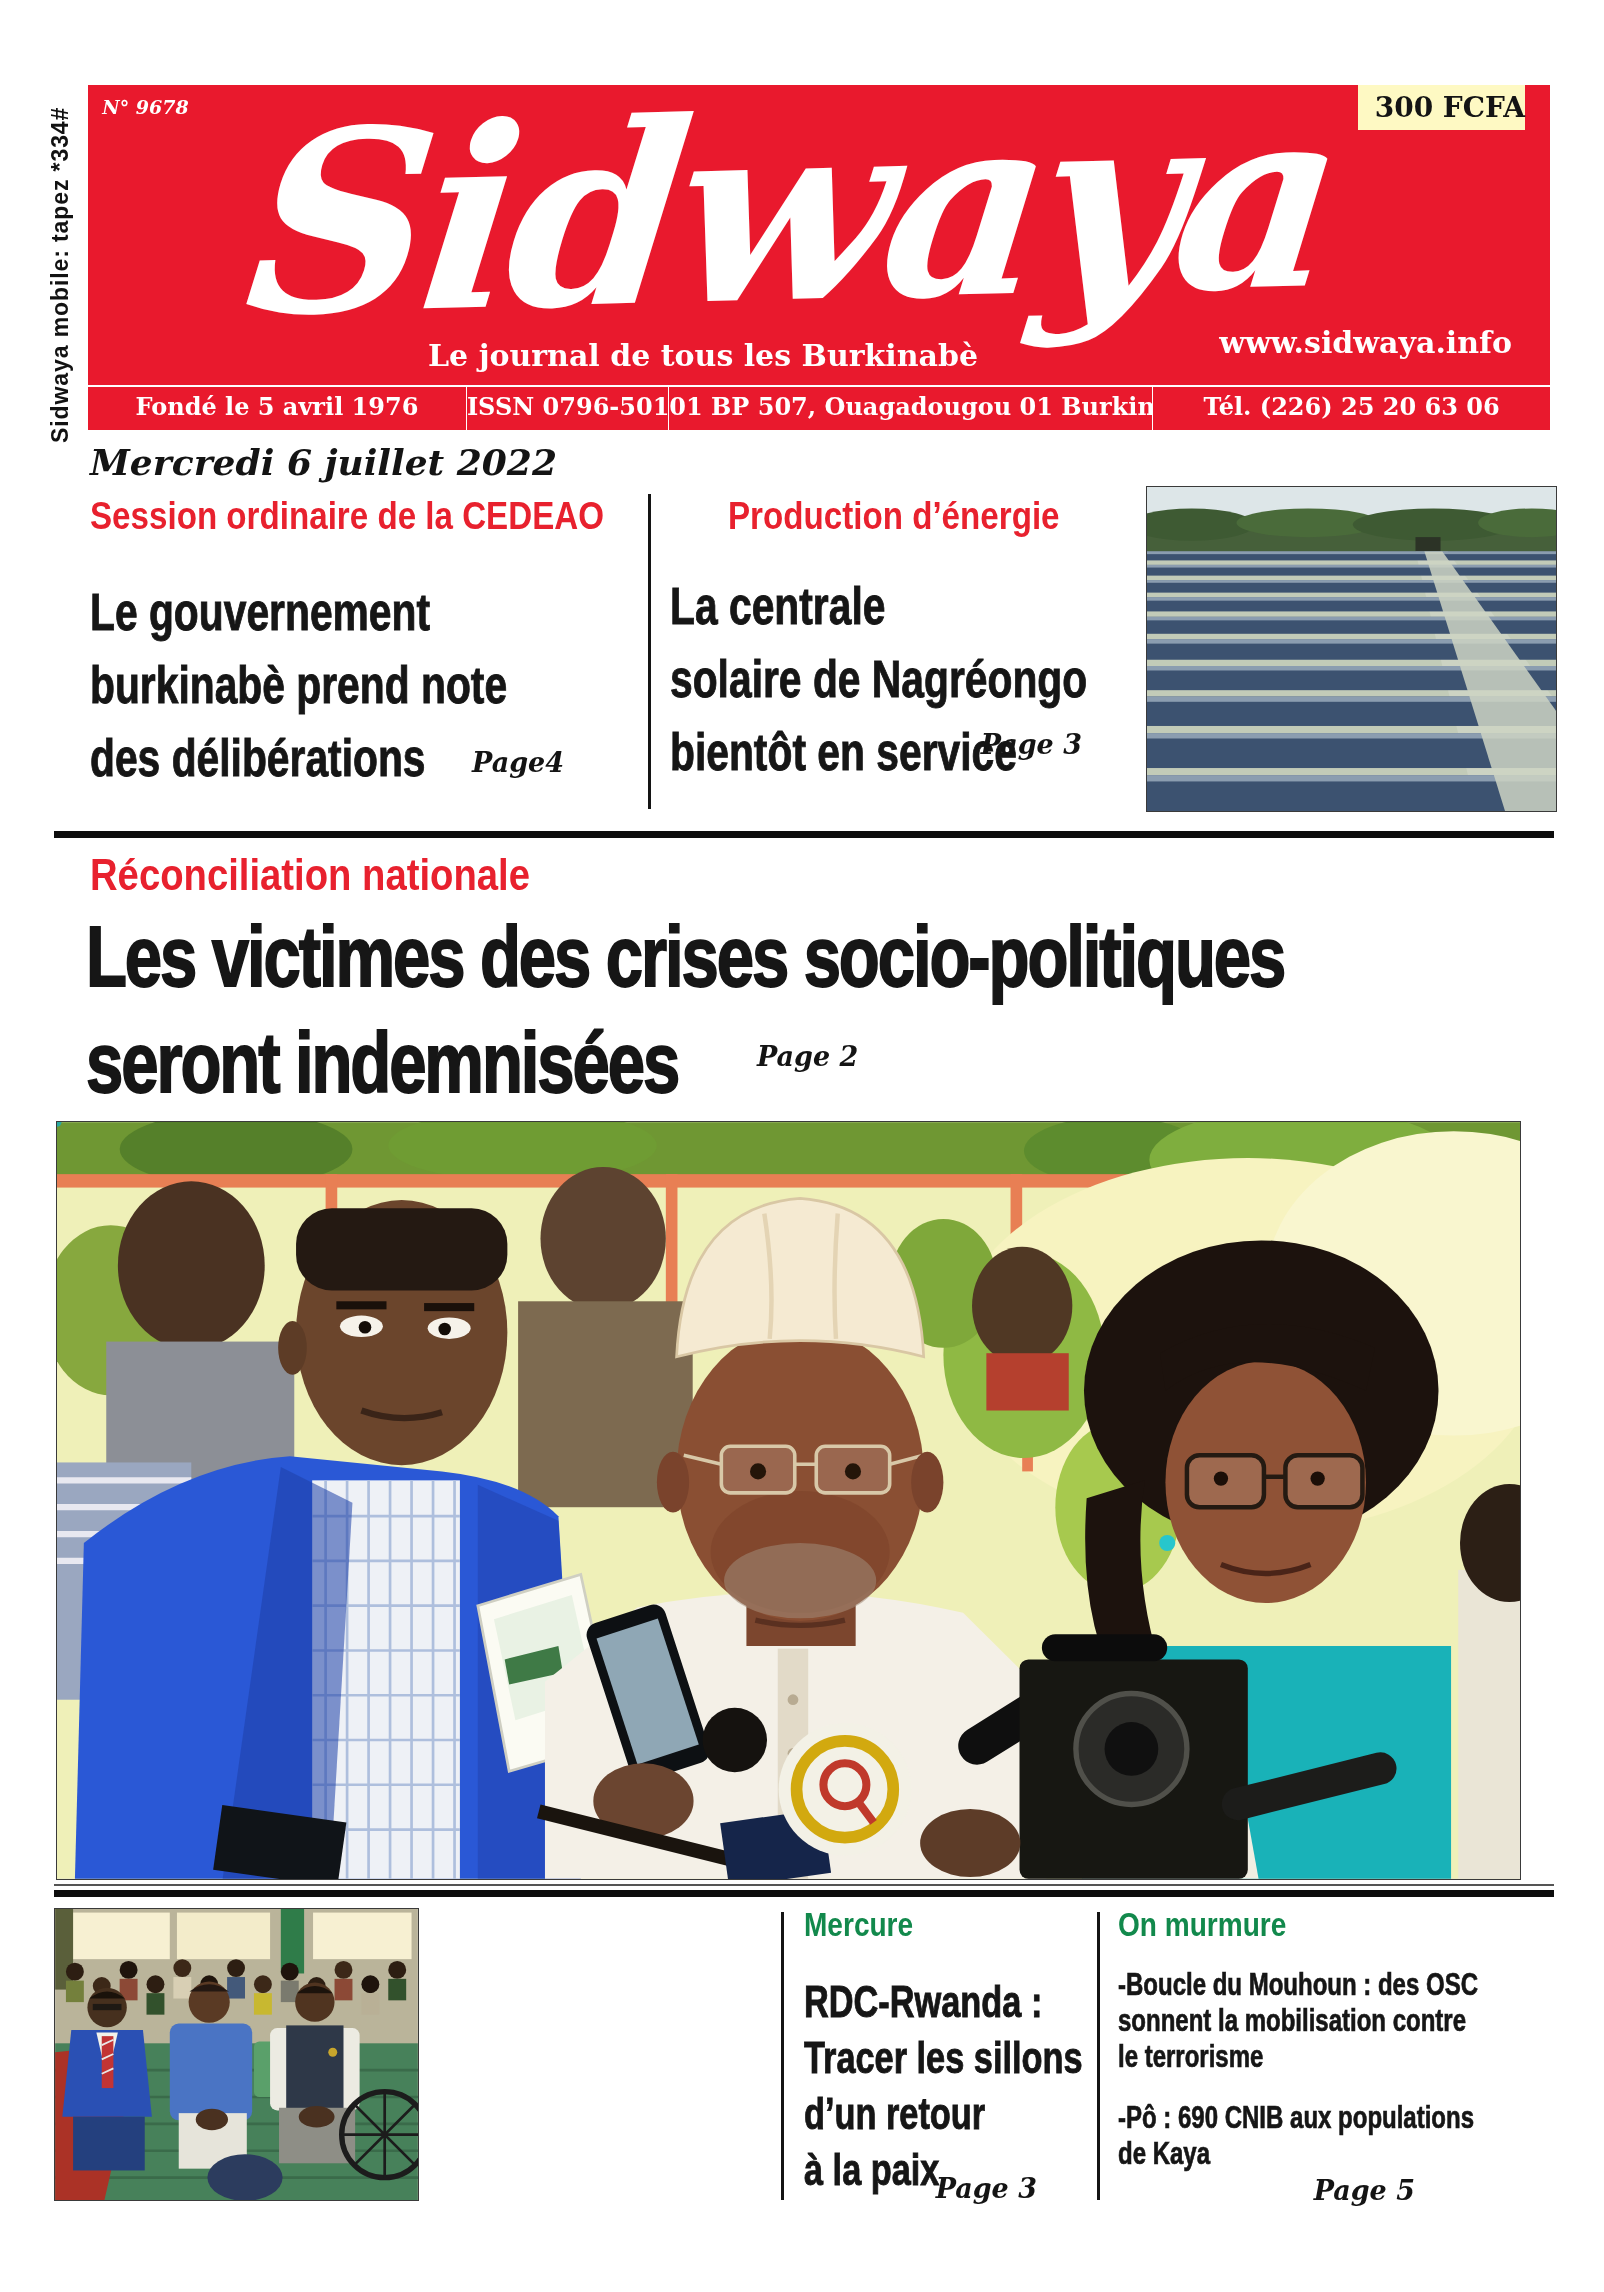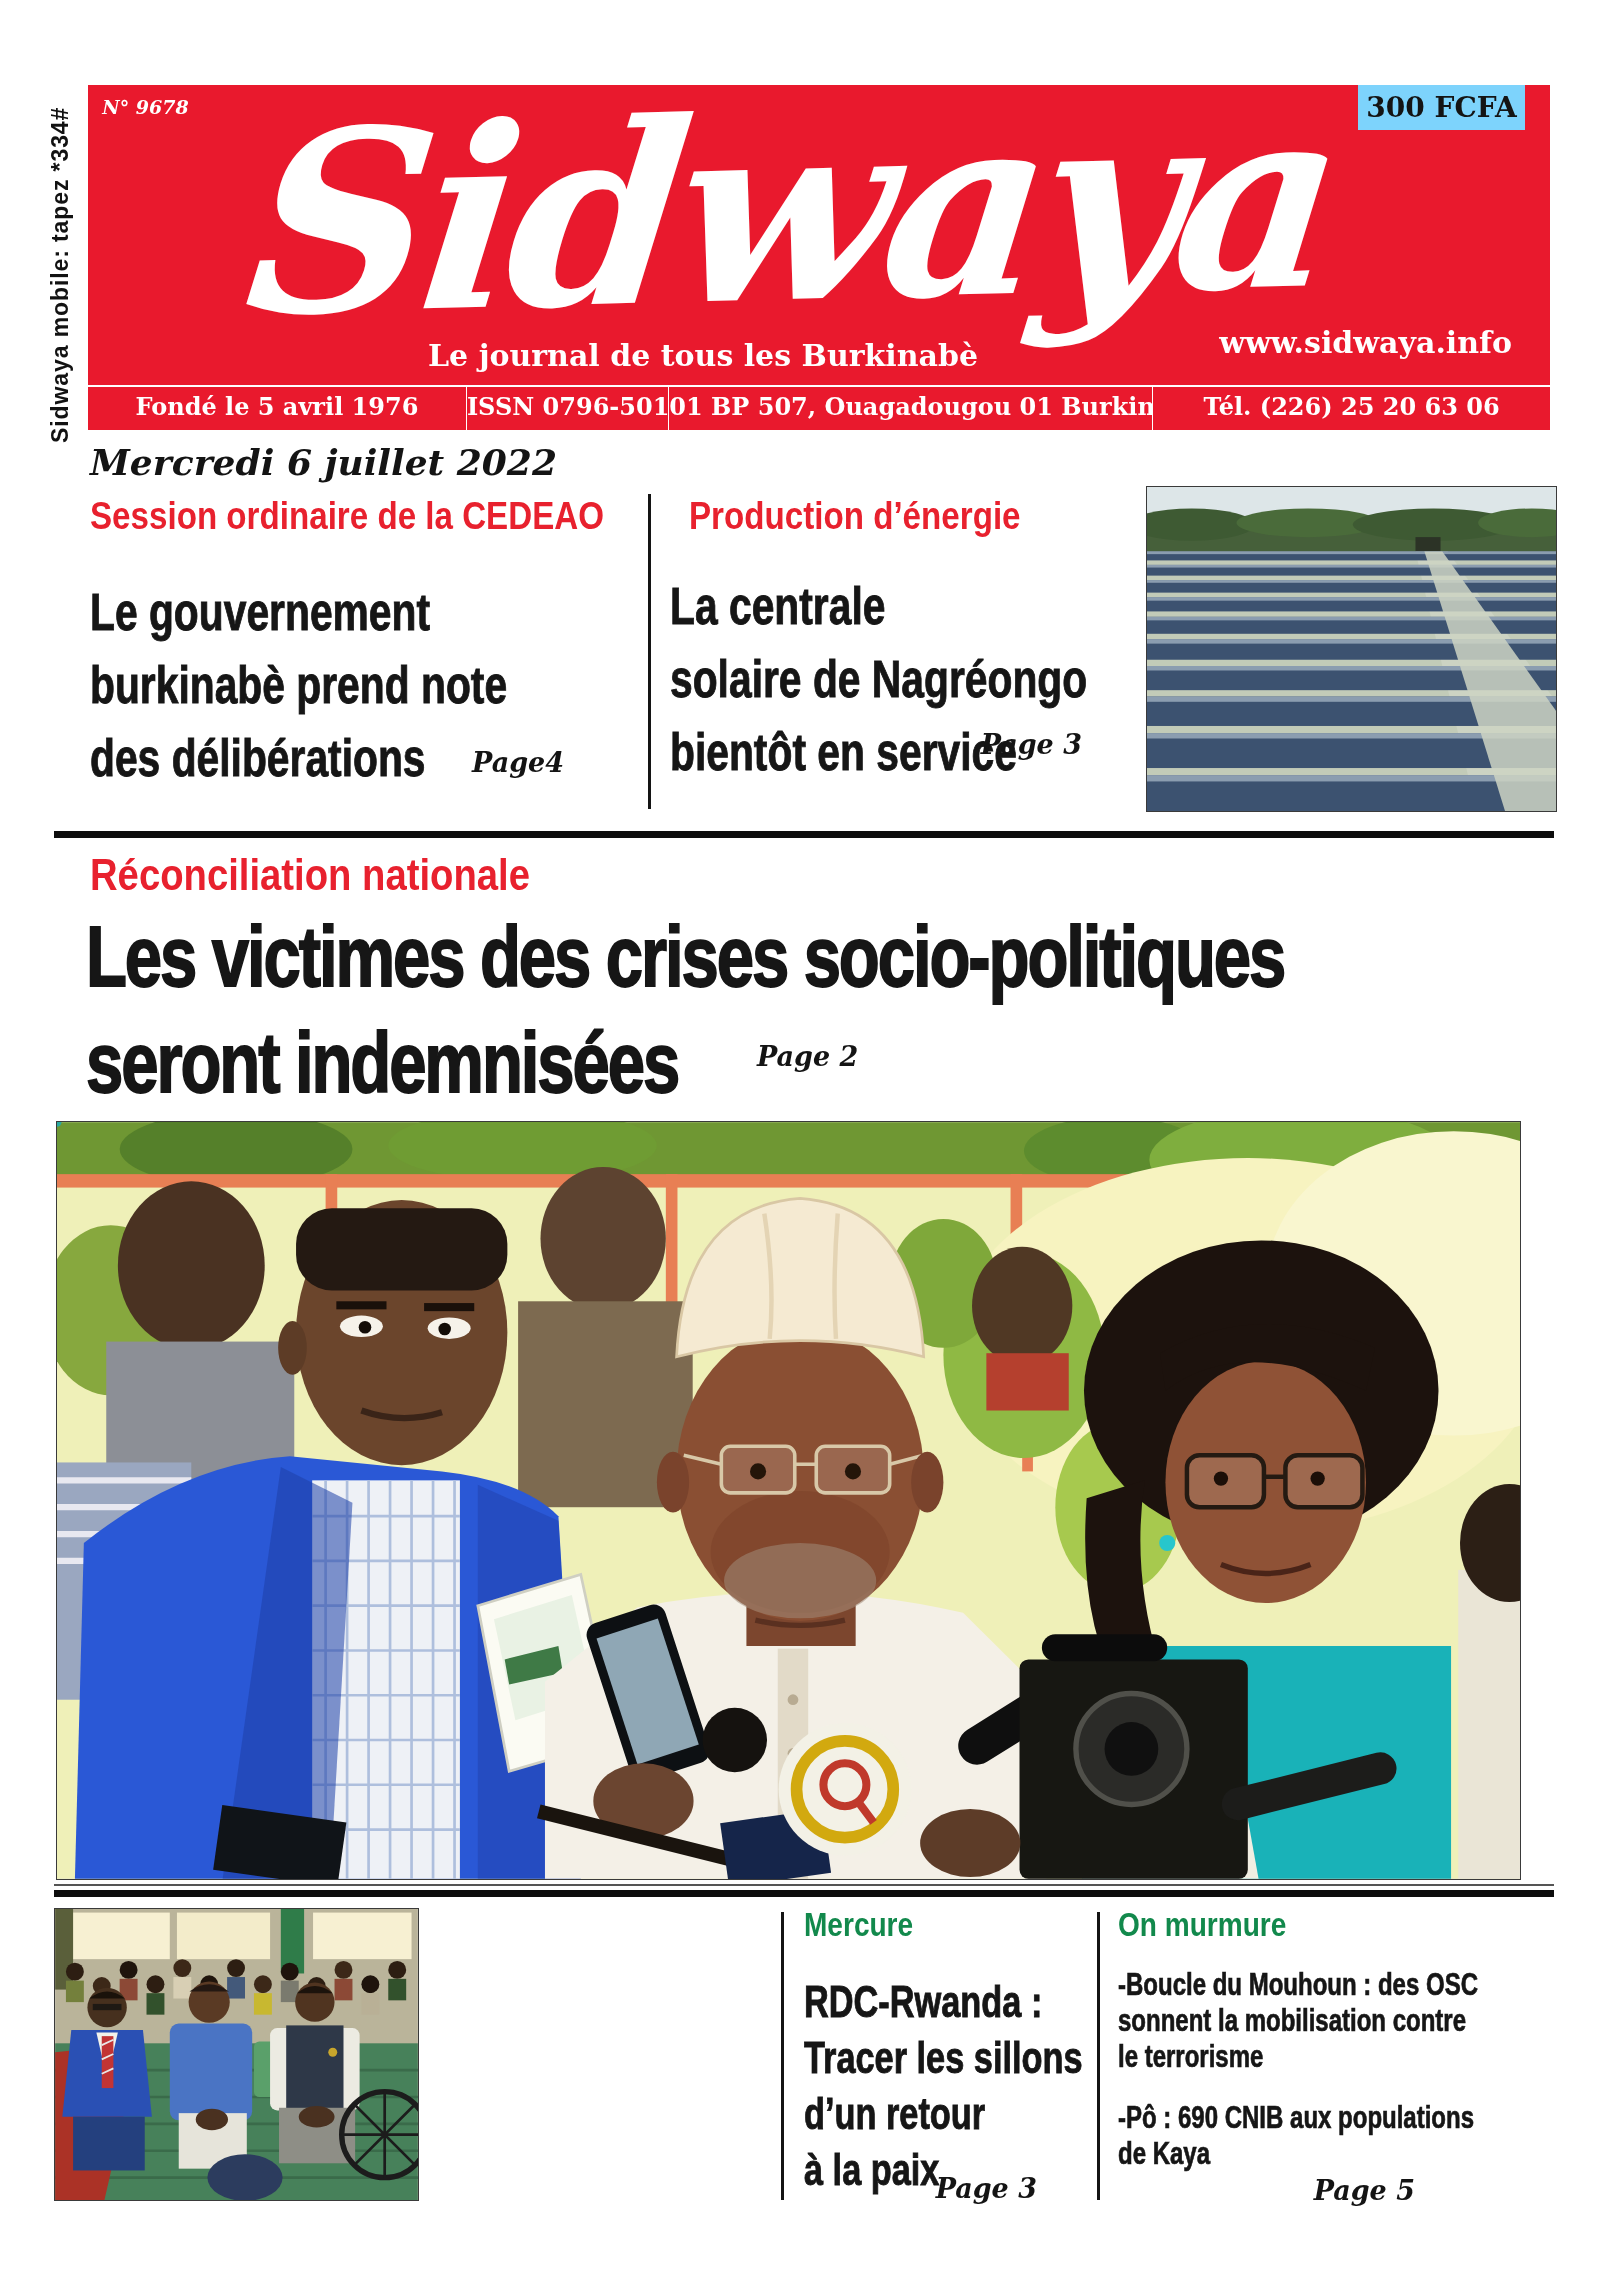--- a/index.html
+++ b/index.html
@@ -9,34 +9,34 @@
 
   
   .vert{writing-mode:vertical-rl;transform:rotate(180deg);font-weight:bold;font-size:23px;
         color:#121212;letter-spacing:0.9px;white-space:nowrap;font-family:"Liberation Sans",sans-serif;}
 
   
   #masthead{left:88px;top:85px;width:1462px;height:345px;background:#e9192d;}
   .serifb{font-family:"DejaVu Serif",serif;font-weight:bold;}
   .serifbi{font-family:"DejaVu Serif",serif;font-weight:bold;font-style:italic;}
   #issue-no{left:14.3px;top:11px;font-size:19px;color:#fff;text-align:center;}
-  #price-box{right:25px;top:0;width:167px;height:45px;background:#7dd3fc;color:#141414;
-             font-size:28px;text-align:center;line-height:45px;}
+  #price-box{right:25px;top:0;width:167px;height:45px;background:#fef9c3;color:#141414;
+             font-size:28px;text-align:right;line-height:45px;}
   #logo{left:0;right:54px;top:-9px;text-align:center;color:#fff;font-family:"DejaVu Serif",serif;
         font-style:italic;font-weight:bold;font-size:251px;line-height:269px;letter-spacing:-9px;
         transform:skewX(-8deg) rotate(-1.5deg);}
   #tagline{left:340px;top:253px;font-size:30px;color:#fff;}
   #website{right:38px;top:240px;font-size:30px;color:#fff;}
   #infobar{left:0;right:0;bottom:0;height:43px;border-top:2.7px solid #fff;display:flex;}
   .info-cell{color:#fff;font-family:"DejaVu Serif",serif;font-weight:bold;font-size:24px;
              line-height:40px;text-align:center;overflow:hidden;white-space:nowrap;}
   .info-sep{border-left:1.8px solid #fff;}
 
   
-  .kicker-red{color:#e8212e;font-weight:bold;}
+  .kicker-red{color:#e8212e;font-weight:bold;text-align:right;}
   .kicker-green{color:#12894c;font-weight:bold;}
   .cond{display:inline-block;transform:scaleX(.85);transform-origin:0 50%;white-space:nowrap;}
   .hl{font-weight:bold;color:#161616;-webkit-text-stroke:0.9px #161616;}
   .scale80{transform:scaleX(.80);transform-origin:0 0;}
   .scale78{transform:scaleX(.78);transform-origin:0 0;}
   .scale75{transform:scaleX(.75);transform-origin:0 0;}
   .nowrap{white-space:nowrap;}
   .pageref{font-family:"DejaVu Serif",serif;font-style:italic;font-weight:bold;font-size:27px;color:#141414;}
   .rule{background:#0d0d0d;}
   .vdiv{width:2.7px;background:#141414;}

